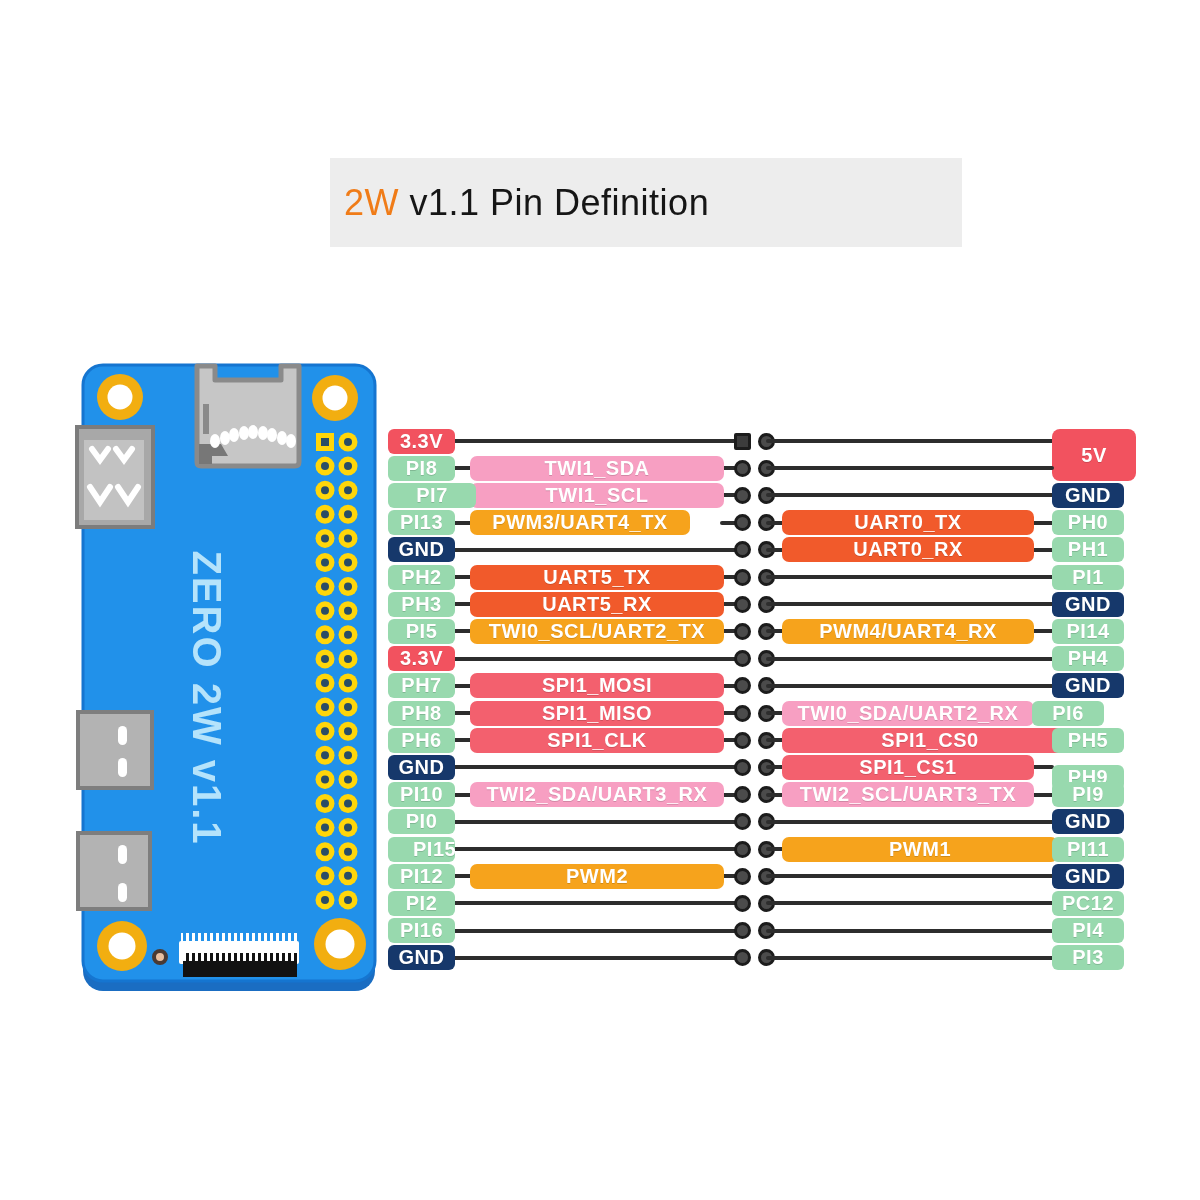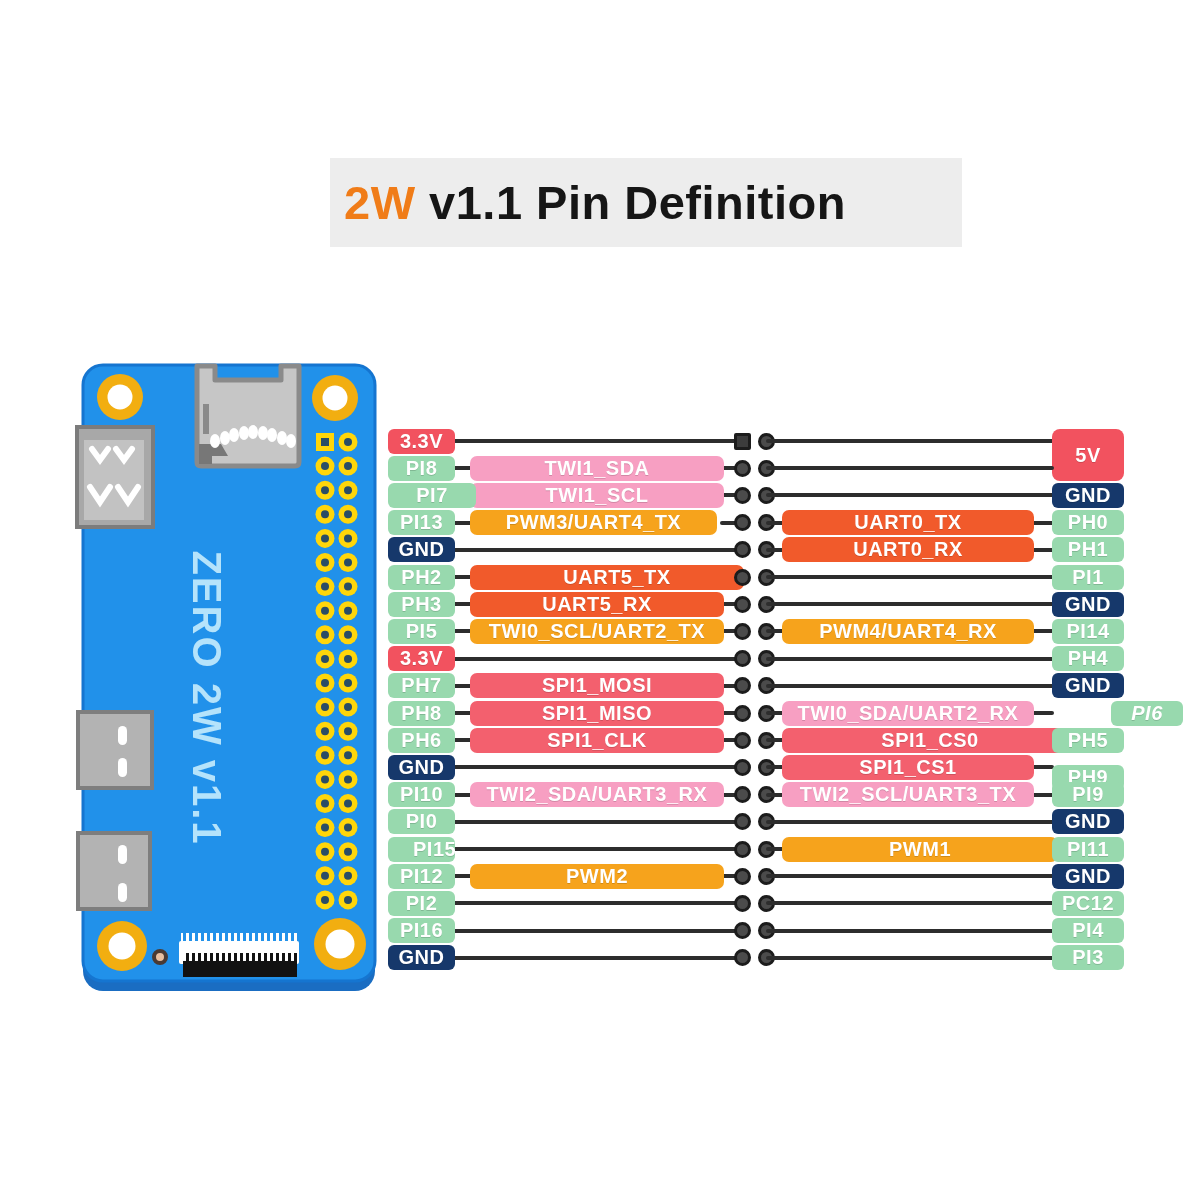--- a/index.html
+++ b/index.html
@@ -5,21 +5,21 @@
   html,body{margin:0;padding:0;background:#fff;}
   .stage{
     position:relative;width:1200px;height:1200px;background:#ffffff;overflow:hidden;
     font-family:"Liberation Sans",sans-serif;
   }
   
   .title-bar{
     position:absolute;left:330px;top:158px;width:632px;height:89px;
     background:#ededed;display:flex;align-items:center;box-sizing:border-box;padding-left:14px;
   }
-  .title-bar .t{font-size:47px;font-weight:700;color:#161616;letter-spacing:.5px;white-space:pre;}
+  .title-bar .t{font-size:36px;font-weight:400;color:#161616;letter-spacing:.5px;white-space:pre;}
   .title-bar .hl{color:var(--c-title_highlight);}
   
   .pbox{
     position:absolute;height:25px;line-height:25px;border-radius:6px;
     color:#fff;font-weight:800;font-size:20px;text-align:center;letter-spacing:.5px;
     text-shadow:0 1px 0 rgba(0,0,0,.15);box-sizing:border-box;
   }
   .t-power{background:var(--c-power);}
   .t-ground{background:var(--c-ground);}
   .t-gpio{background:var(--c-gpio);}
@@ -213,57 +213,57 @@
 
     <text transform="translate(193,698) rotate(90)" text-anchor="middle" font-size="40" font-weight="bold" fill="#b5e3fb" letter-spacing="2">ZERO 2W v1.1</text>
   </svg>
 
   <div id="pin-map" style="position:absolute;left:0;top:0;width:1200px;height:1200px;">
       <div class="wire" style="left: 453px; top: 439px; width: 289px;"></div>
       <div class="pbox t-power" style="left: 388px; top: 428.5px; width: 67px;">3.3V</div>
       <div class="hdot sq" style="left: 733.5px; top: 432.5px;"></div>
       <div class="hdot" style="left: 757.5px; top: 432.5px;"></div>
       <div class="wire" style="left: 766px; top: 439px; width: 288px;"></div>
-      <div class="pbox t-power" style="left: 1052px; top: 428.5px; width: 72px; height: 52.2px; line-height: 52.2px; border-radius: 8px;">5V</div>
+      <div class="pbox t-power" style="left: 1052px; top: 428.5px; width: 84px; height: 52.2px; line-height: 52.2px; border-radius: 8px;">5V</div>
       <div class="wire" style="left: 453px; top: 466.2px; width: 21px;"></div>
       <div class="wire" style="left: 720px; top: 466.2px; width: 22px;"></div>
       <div class="fbox f-pink" style="left: 470px; top: 455.7px; width: 254px;">TWI1_SDA</div>
       <div class="pbox t-gpio" style="left: 388px; top: 455.7px; width: 67px;">PI8</div>
       <div class="hdot" style="left: 733.5px; top: 459.7px;"></div>
       <div class="hdot" style="left: 757.5px; top: 459.7px;"></div>
       <div class="wire" style="left: 766px; top: 466.2px; width: 288px;"></div>
       <div class="wire" style="left: 453px; top: 493.4px; width: 21px;"></div>
       <div class="wire" style="left: 720px; top: 493.4px; width: 22px;"></div>
       <div class="fbox f-pink" style="left: 470px; top: 482.9px; width: 254px;">TWI1_SCL</div>
       <div class="pbox t-gpio" style="left: 388px; top: 482.9px; width: 88px;">PI7</div>
       <div class="hdot" style="left: 733.5px; top: 486.9px;"></div>
       <div class="hdot" style="left: 757.5px; top: 486.9px;"></div>
       <div class="wire" style="left: 766px; top: 493.4px; width: 288px;"></div>
       <div class="pbox t-ground" style="left: 1052px; top: 482.9px; width: 72px; height: 25px; line-height: 25px; border-radius: 6px;">GND</div>
       <div class="wire" style="left: 453px; top: 520.6px; width: 21px;"></div>
       <div class="wire" style="left: 720px; top: 520.6px; width: 22px;"></div>
-      <div class="fbox f-amber" style="left: 470px; top: 510.1px; width: 247px;">PWM3/UART4_TX</div>
+      <div class="fbox f-amber" style="left: 470px; top: 510.1px; width: 220px;">PWM3/UART4_TX</div>
       <div class="pbox t-gpio" style="left: 388px; top: 510.1px; width: 67px;">PI13</div>
       <div class="hdot" style="left: 733.5px; top: 514.1px;"></div>
       <div class="hdot" style="left: 757.5px; top: 514.1px;"></div>
       <div class="wire" style="left: 766px; top: 520.6px; width: 20px;"></div>
       <div class="wire" style="left: 1030px; top: 520.6px; width: 24px;"></div>
       <div class="fbox f-orange" style="left: 782px; top: 510.1px; width: 252px;">UART0_TX</div>
       <div class="pbox t-gpio" style="left: 1052px; top: 510.1px; width: 72px; height: 25px; line-height: 25px; border-radius: 6px;">PH0</div>
       <div class="wire" style="left: 453px; top: 547.8px; width: 289px;"></div>
       <div class="pbox t-ground" style="left: 388px; top: 537.3px; width: 67px;">GND</div>
       <div class="hdot" style="left: 733.5px; top: 541.3px;"></div>
       <div class="hdot" style="left: 757.5px; top: 541.3px;"></div>
       <div class="wire" style="left: 766px; top: 547.8px; width: 20px;"></div>
       <div class="wire" style="left: 1030px; top: 547.8px; width: 24px;"></div>
       <div class="fbox f-orange" style="left: 782px; top: 537.3px; width: 252px;">UART0_RX</div>
       <div class="pbox t-gpio" style="left: 1052px; top: 537.3px; width: 72px; height: 25px; line-height: 25px; border-radius: 6px;">PH1</div>
       <div class="wire" style="left: 453px; top: 575px; width: 21px;"></div>
       <div class="wire" style="left: 720px; top: 575px; width: 22px;"></div>
-      <div class="fbox f-orange" style="left: 470px; top: 564.5px; width: 254px; padding-left: 20px;">UART5_TX</div>
+      <div class="fbox f-orange" style="left: 470px; top: 564.5px; width: 254px;">UART5_TX</div>
       <div class="pbox t-gpio" style="left: 388px; top: 564.5px; width: 67px;">PH2</div>
       <div class="hdot" style="left: 733.5px; top: 568.5px;"></div>
       <div class="hdot" style="left: 757.5px; top: 568.5px;"></div>
       <div class="wire" style="left: 766px; top: 575px; width: 288px;"></div>
       <div class="pbox t-gpio" style="left: 1052px; top: 564.5px; width: 72px; height: 25px; line-height: 25px; border-radius: 6px;">PI1</div>
       <div class="wire" style="left: 453px; top: 602.2px; width: 21px;"></div>
       <div class="wire" style="left: 720px; top: 602.2px; width: 22px;"></div>
       <div class="fbox f-orange" style="left: 470px; top: 591.7px; width: 254px;">UART5_RX</div>
       <div class="pbox t-gpio" style="left: 388px; top: 591.7px; width: 67px;">PH3</div>
       <div class="hdot" style="left: 733.5px; top: 595.7px;"></div>
@@ -296,21 +296,21 @@
       <div class="pbox t-ground" style="left: 1052px; top: 673.3px; width: 72px; height: 25px; line-height: 25px; border-radius: 6px;">GND</div>
       <div class="wire" style="left: 453px; top: 711px; width: 21px;"></div>
       <div class="wire" style="left: 720px; top: 711px; width: 22px;"></div>
       <div class="fbox f-salmon" style="left: 470px; top: 700.5px; width: 254px;">SPI1_MISO</div>
       <div class="pbox t-gpio" style="left: 388px; top: 700.5px; width: 67px;">PH8</div>
       <div class="hdot" style="left: 733.5px; top: 704.5px;"></div>
       <div class="hdot" style="left: 757.5px; top: 704.5px;"></div>
       <div class="wire" style="left: 766px; top: 711px; width: 20px;"></div>
       <div class="wire" style="left: 1030px; top: 711px; width: 24px;"></div>
       <div class="fbox f-pink" style="left: 782px; top: 700.5px; width: 252px;">TWI0_SDA/UART2_RX</div>
-      <div class="pbox t-gpio" style="left: 1111px; top: 700.5px; width: 72px; height: 25px; line-height: 25px; border-radius: 6px; font-style: italic;">PI6</div>
+      <div class="pbox t-gpio" style="left: 1032px; top: 700.5px; width: 72px; height: 25px; line-height: 25px; border-radius: 6px;">PI6</div>
       <div class="wire" style="left: 453px; top: 738.2px; width: 21px;"></div>
       <div class="wire" style="left: 720px; top: 738.2px; width: 22px;"></div>
       <div class="fbox f-salmon" style="left: 470px; top: 727.7px; width: 254px;">SPI1_CLK</div>
       <div class="pbox t-gpio" style="left: 388px; top: 727.7px; width: 67px;">PH6</div>
       <div class="hdot" style="left: 733.5px; top: 731.7px;"></div>
       <div class="hdot" style="left: 757.5px; top: 731.7px;"></div>
       <div class="wire" style="left: 766px; top: 738.2px; width: 20px;"></div>
       <div class="wire" style="left: 1030px; top: 738.2px; width: 24px;"></div>
       <div class="fbox f-salmon" style="left: 782px; top: 727.7px; width: 296px;">SPI1_CS0</div>
       <div class="pbox t-gpio" style="left: 1052px; top: 727.7px; width: 72px; height: 25px; line-height: 25px; border-radius: 6px;">PH5</div>

